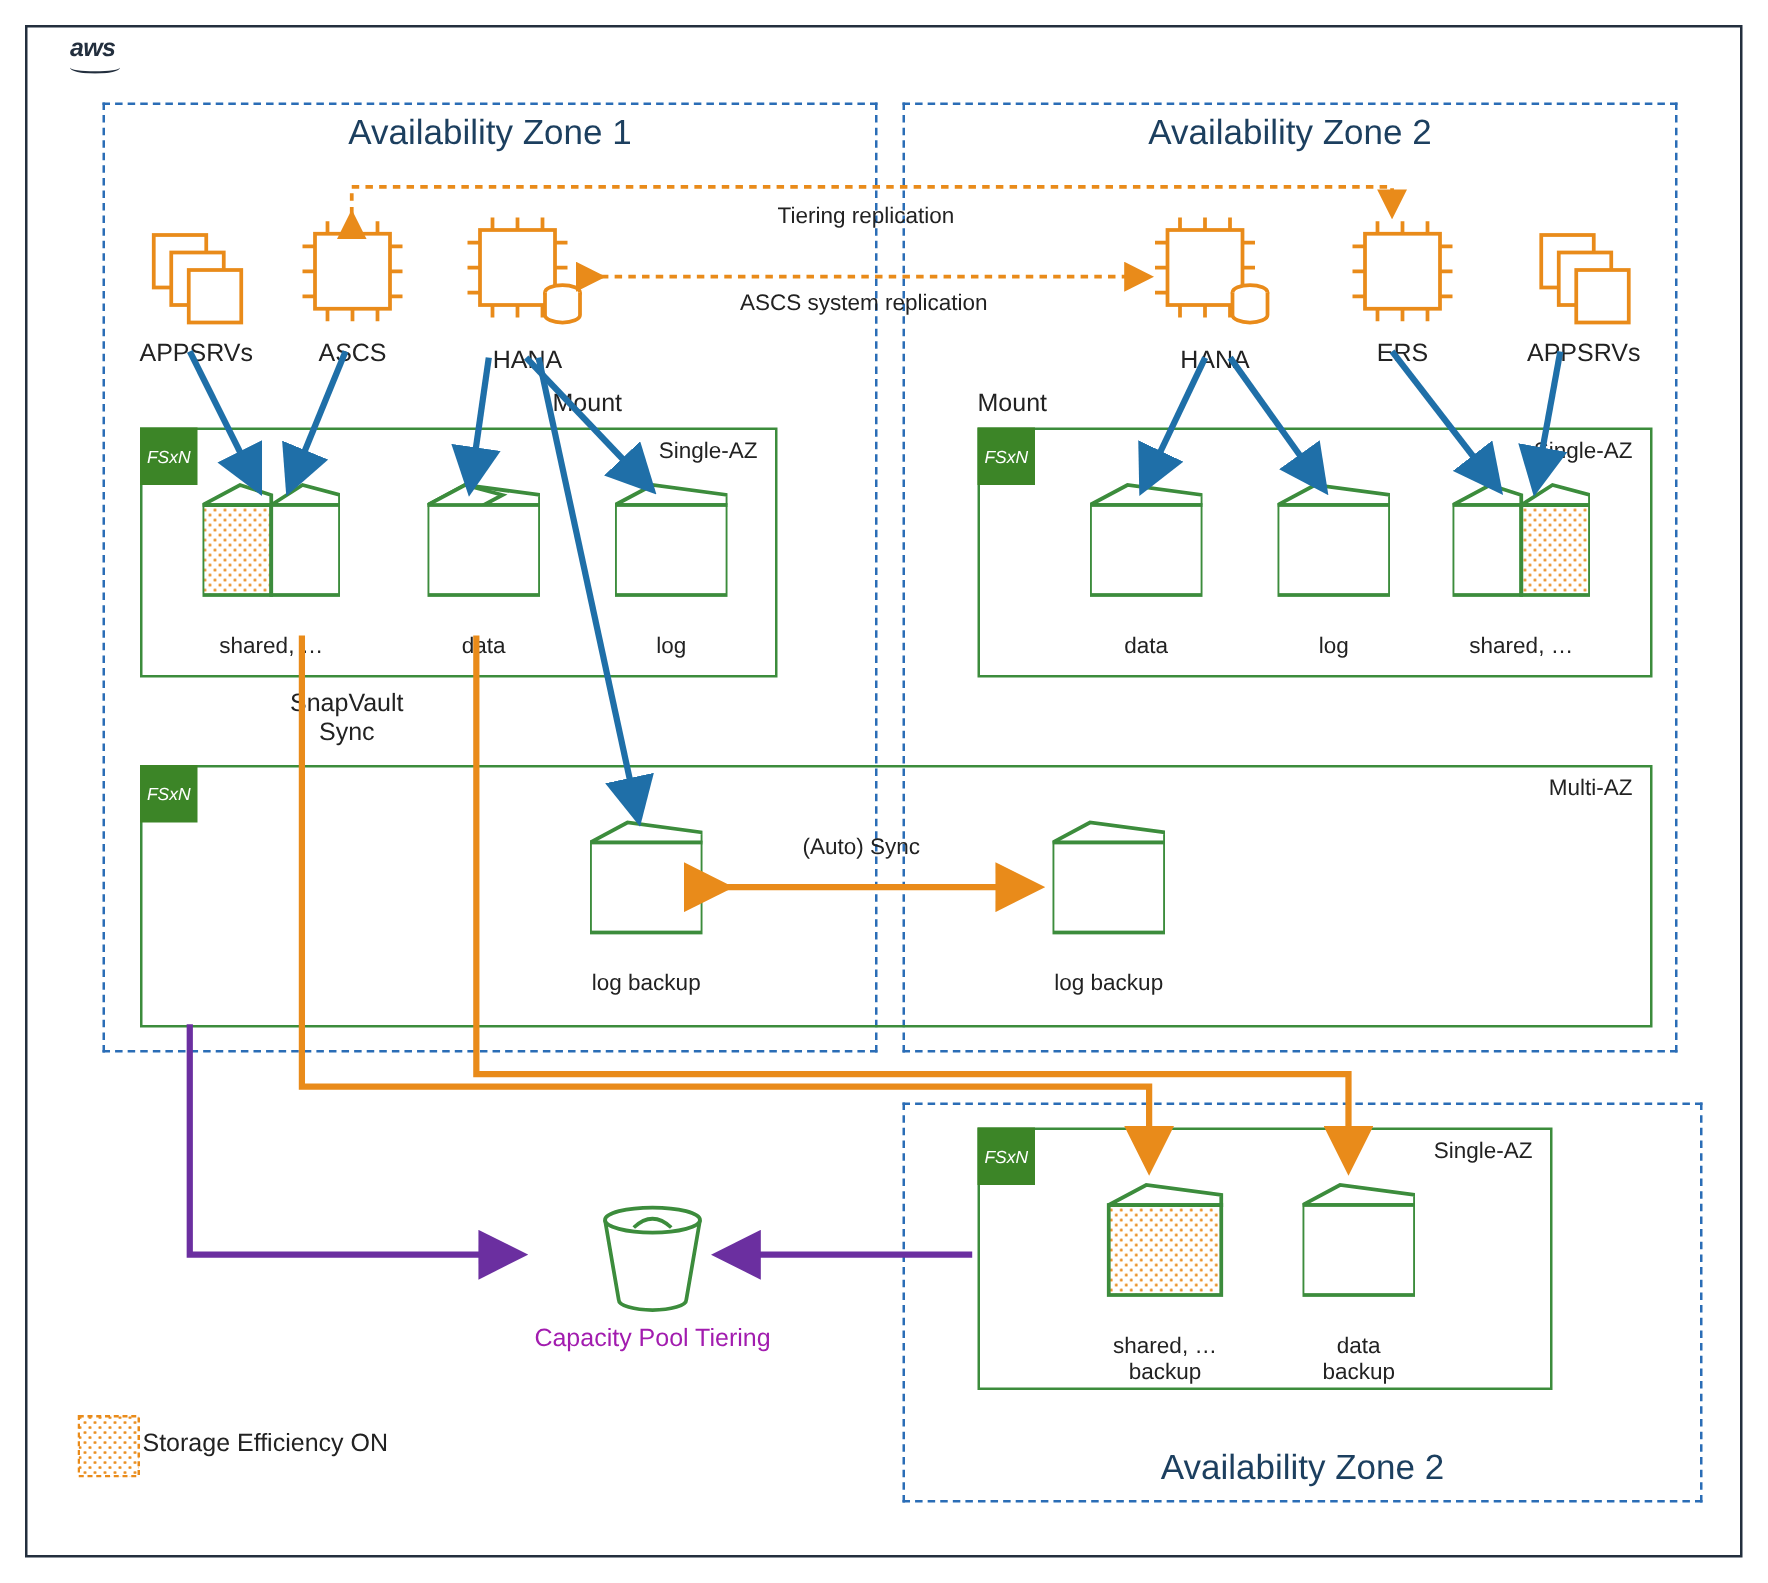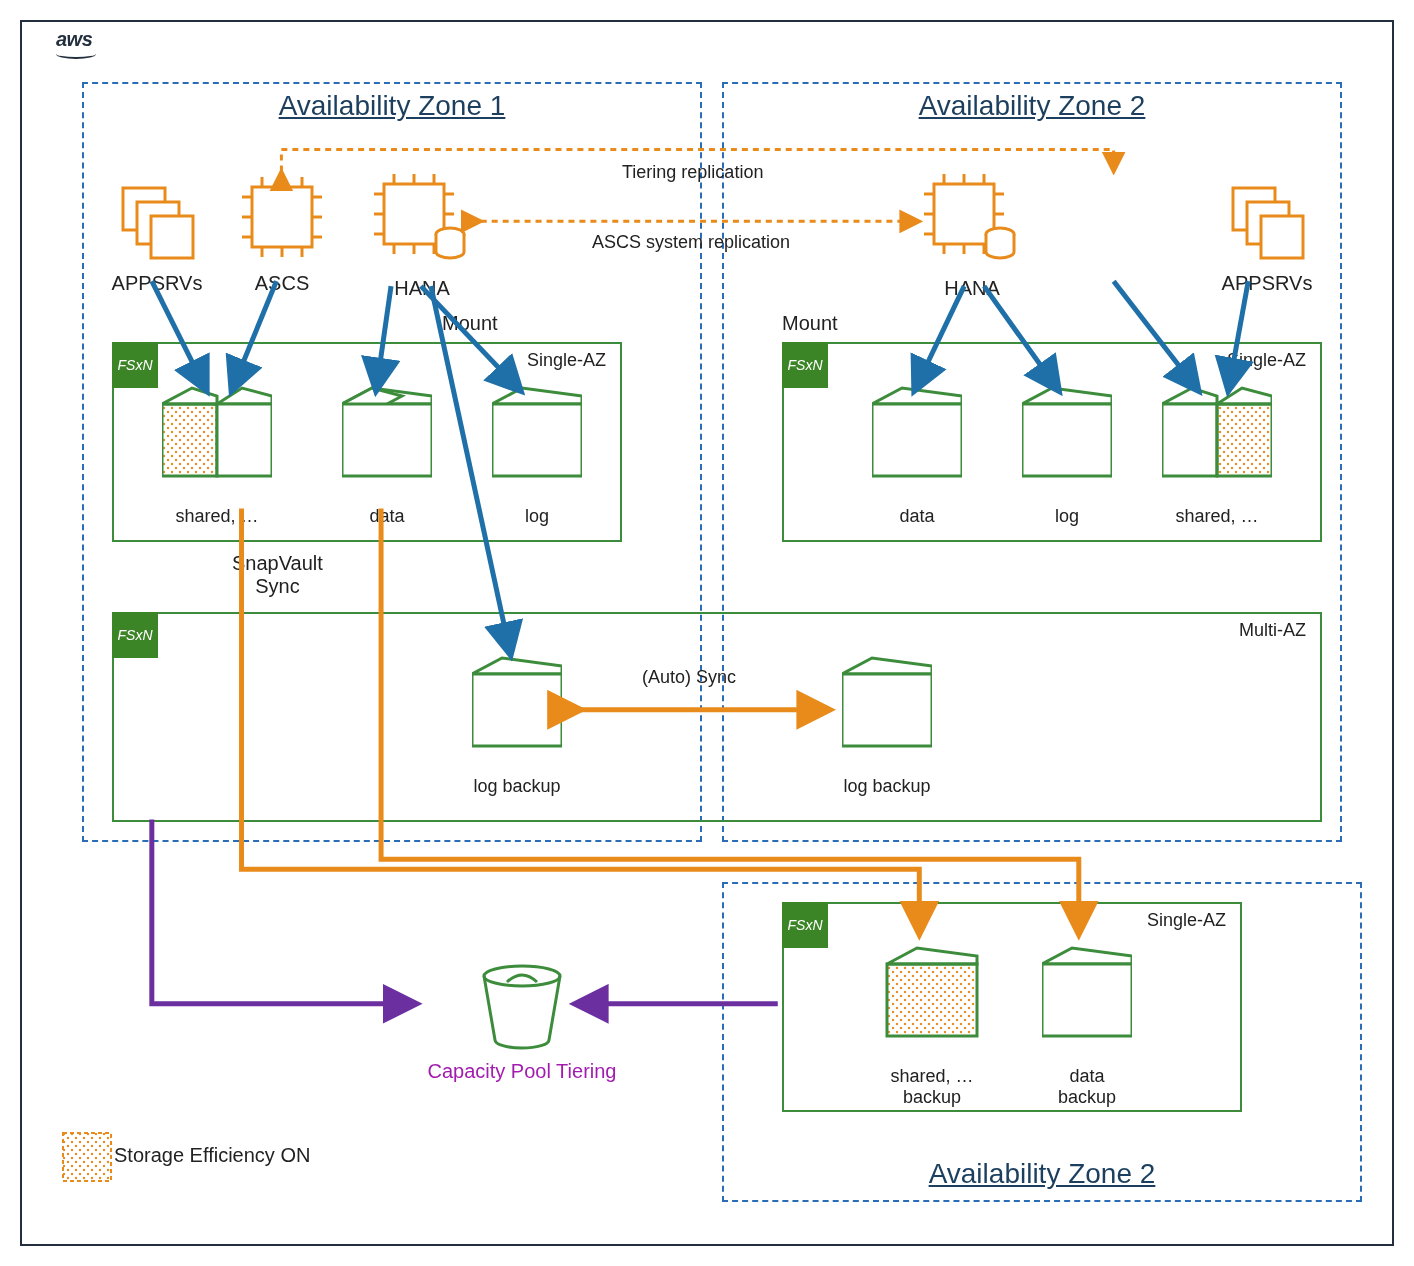--- a/index.html
+++ b/index.html
@@ -43,21 +43,20 @@
     border: 2px dashed #2a6db6;
   }
   .az-title {
     position: absolute;
     top: -4px;
     width: 100%;
     text-align: center;
     font-size: 28px;
     color: #1c3f5f;
     padding-top: 10px;
-    text-decoration: underline;
   }
   .fsx-box {
     position: absolute;
     border: 2px solid #3c8c3c;
   }
   .fsx-badge {
     position: absolute;
     top: -2px; left: -2px;
     width: 46px; height: 46px;
     background: #3c8527;
@@ -193,20 +192,40 @@
         <line x1="72" y1="22" x2="82" y2="22"></line>
           <line x1="72" y1="42" x2="82" y2="42"></line>
           <line x1="72" y1="62" x2="82" y2="62"></line>
       </g>
       <ellipse cx="78" cy="62" rx="14" ry="6" fill="#fff" stroke="#e98b1a" stroke-width="3"></ellipse>
       <path d="M64 62 v18 a14 6 0 0 0 28 0 v-18" fill="#fff" stroke="#e98b1a" stroke-width="3"></path>
     </svg>
     <div class="clabel">HANA</div>
   </div>
 
+  <div class="compute" style="left:1050px; top:150px; width:100px;">
+    <svg width="90" height="90" viewBox="0 0 90 90">
+      <rect x="15" y="15" width="60" height="60" fill="none" stroke="#e98b1a" stroke-width="3"></rect>
+      <g stroke="#e98b1a" stroke-width="3">
+        <line x1="25" y1="15" x2="25" y2="5"></line>
+          <line x1="45" y1="15" x2="45" y2="5"></line>
+          <line x1="65" y1="15" x2="65" y2="5"></line>
+        <line x1="25" y1="75" x2="25" y2="85"></line>
+          <line x1="45" y1="75" x2="45" y2="85"></line>
+          <line x1="65" y1="75" x2="65" y2="85"></line>
+        <line x1="15" y1="25" x2="5" y2="25"></line>
+          <line x1="15" y1="45" x2="5" y2="45"></line>
+          <line x1="15" y1="65" x2="5" y2="65"></line>
+        <line x1="75" y1="25" x2="85" y2="25"></line>
+          <line x1="75" y1="45" x2="85" y2="45"></line>
+          <line x1="75" y1="65" x2="85" y2="65"></line>
+      </g>
+    </svg>
+    <div class="clabel">ERS</div>
+  </div>
 
   <div class="compute" style="left:1190px; top:160px; width:110px;">
     <svg width="80" height="80" viewBox="0 0 80 80">
       <rect x="6" y="6" width="42" height="42" fill="none" stroke="#e98b1a" stroke-width="3"></rect>
       <rect x="20" y="20" width="42" height="42" fill="#fff" stroke="#e98b1a" stroke-width="3"></rect>
       <rect x="34" y="34" width="42" height="42" fill="#fff" stroke="#e98b1a" stroke-width="3"></rect>
     </svg>
     <div class="clabel">APPSRVs</div>
   </div>
 

